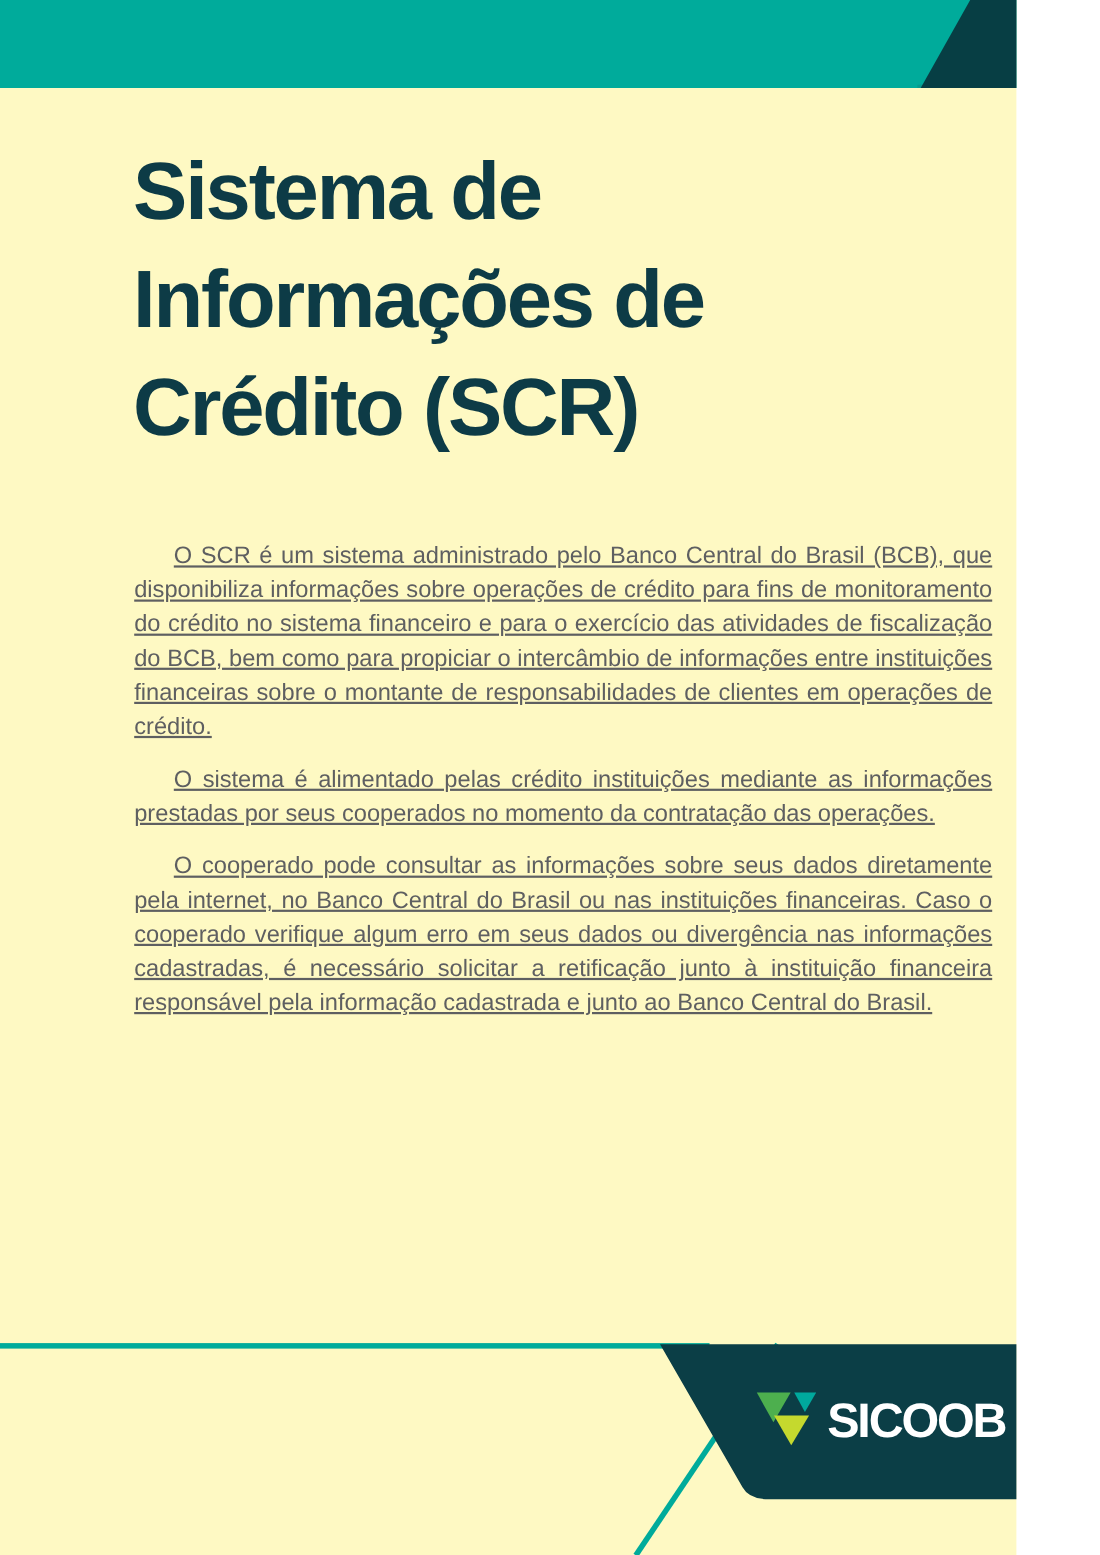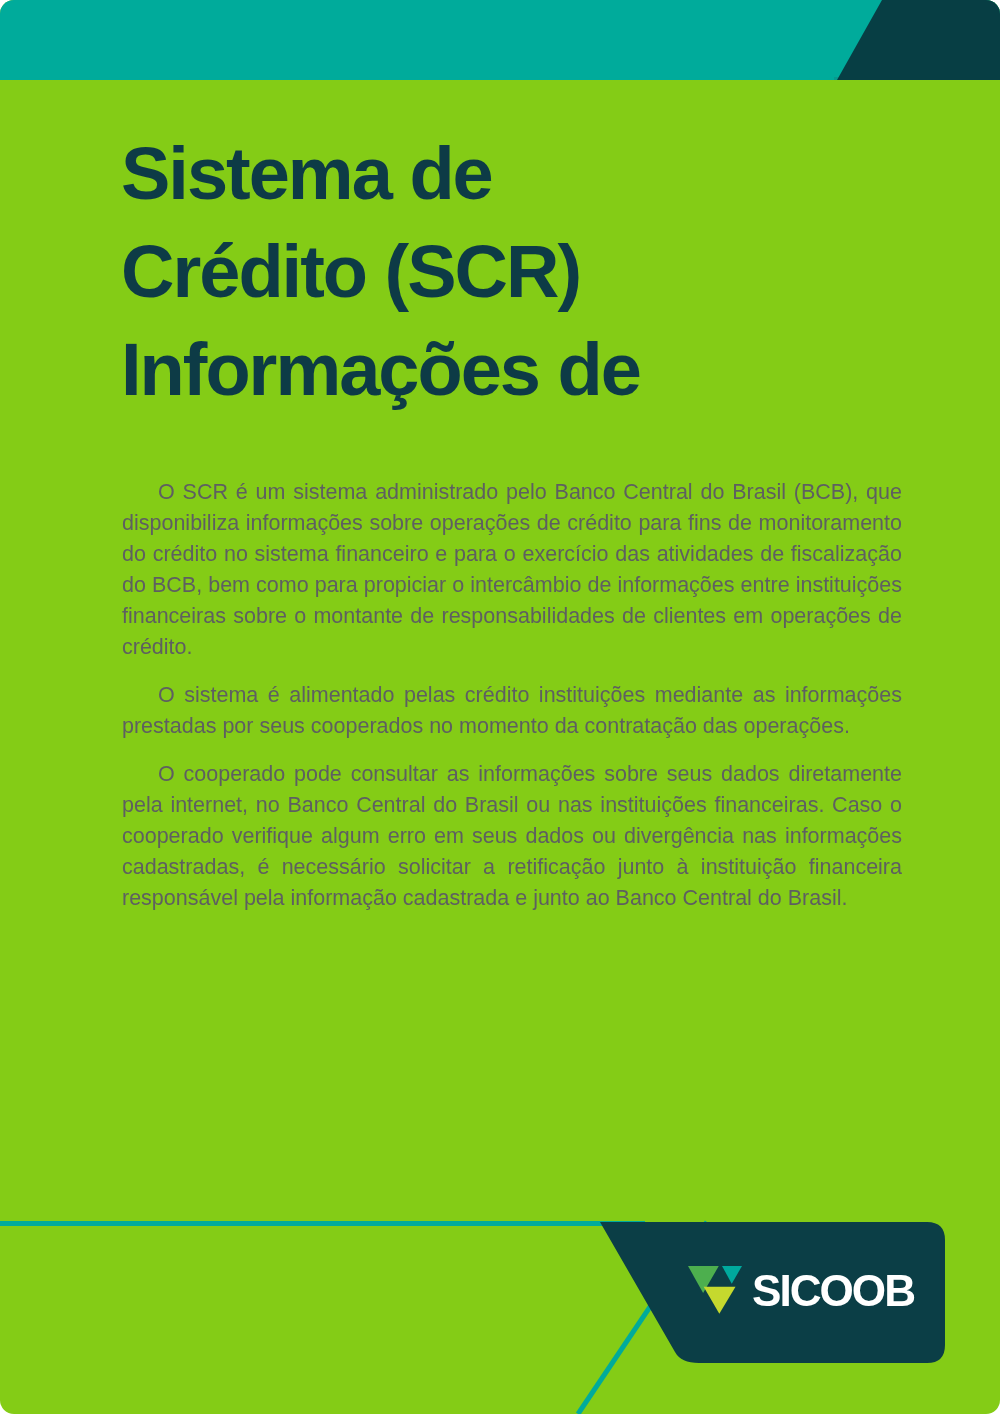--- a/index.html
+++ b/index.html
@@ -1,23 +1,22 @@
 <!DOCTYPE html>
 <html><head>
 <meta charset="utf-8">
 <style>
   html, body { margin: 0; padding: 0; background: #ffffff; }
   .page {
     position: relative;
-    width: 1000px;
+    width: 924px;
     height: 1414px;
-    background: #84cc16;
+    background: #fef9c3;
     overflow: hidden;
     font-family: "Liberation Sans", sans-serif;
-    border-radius: 14px;
   }
 
   
   .top-band {
     position: absolute;
     top: 0; left: 0;
     width: 1000px; height: 80px;
     background: #00AB9B;
   }
   .band-wedge {
@@ -50,22 +49,23 @@
   .article {
     position: absolute;
     left: 122px; top: 477px;
     width: 780px;
     color: #5E5F61;
     font-size: 21.5px;
     line-height: 31px;
     text-align: justify;
   }
   .article p {
-    margin: 0 0 17px 0;
+    margin: 13px 0 17px 0;
     text-indent: 36px;
+    text-decoration: underline;
   }
 
   
   .footer-art {
     position: absolute;
     left: 0; top: 1190px;
     width: 1000px; height: 224px;
   }
   .wordmark {
     font-family: "Liberation Sans", sans-serif;
@@ -79,22 +79,22 @@
 
 <div class="page">
 
   <header class="top-band">
     <div class="band-strip"></div>
     <div class="band-wedge"></div>
   </header>
 
   <h1 class="title">
     <span>Sistema de</span>
+    <span>Informações de</span>
     <span>Crédito (SCR)</span>
-    <span>Informações de</span>
   </h1>
 
   <main class="article">
     <p>O SCR é um sistema administrado pelo Banco Central do Brasil (BCB), que disponibiliza informações sobre operações de crédito para fins de monitoramento do crédito no sistema financeiro e para o exercício das atividades de fiscalização do BCB, bem como para propiciar o intercâmbio de informações entre instituições financeiras sobre o montante de responsabilidades de clientes em operações de crédito.</p>
     <p>O sistema é alimentado pelas crédito instituições mediante as informações prestadas por seus cooperados no momento da contratação das operações.</p>
     <p>O cooperado pode consultar as informações sobre seus dados diretamente pela internet, no Banco Central do Brasil ou nas instituições financeiras. Caso o cooperado verifique algum erro em seus dados ou divergência nas informações cadastradas, é necessário solicitar a retificação junto à instituição financeira responsável pela informação cadastrada e junto ao Banco Central do Brasil.</p>
   </main>
 
   <footer>
     <svg class="footer-art" viewBox="0 0 1000 224" width="1000" height="224">

